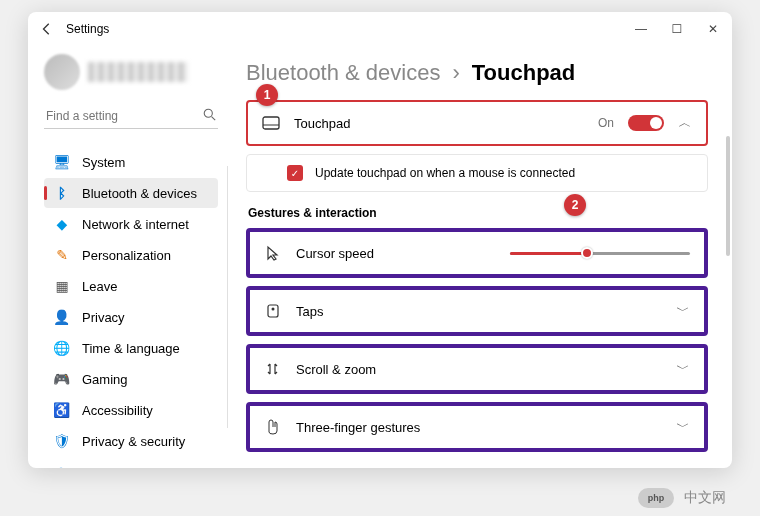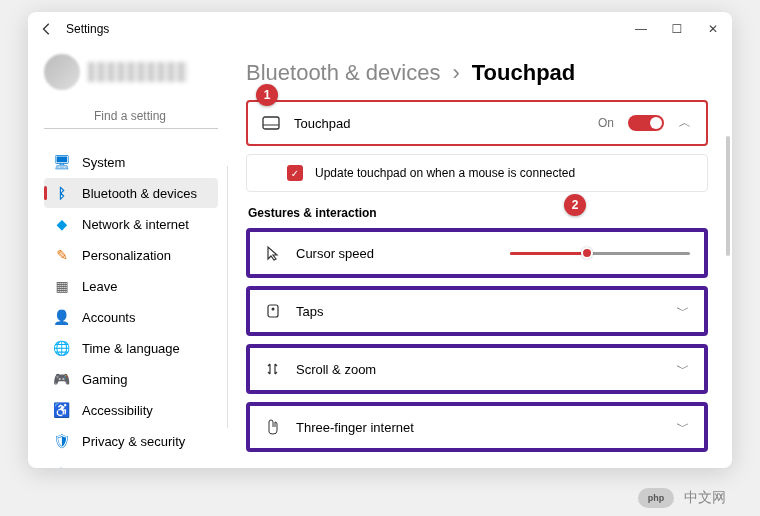--- a/index.html
+++ b/index.html
@@ -10,21 +10,21 @@
     .back-arrow { width: 14px; height: 14px; cursor: pointer; }
     .win-controls { display: flex; gap: 22px; font-size: 12px; color: #444; }
     .win-controls span { cursor: pointer; width: 14px; text-align: center; }
     .body { display: flex; flex: 1; overflow: hidden; }
     .sidebar { width: 200px; padding: 8px 10px 8px 16px; display: flex; flex-direction: column; border-right: none; position: relative; }
     .sidebar::after { content: ""; position: absolute; right: 0; top: 120px; bottom: 40px; width: 1px; background: #e0e0e0; }
     .profile { display: flex; align-items: center; gap: 8px; margin-bottom: 14px; }
     .avatar-blur { width: 36px; height: 36px; background: linear-gradient(135deg,#bbb,#ddd); border-radius: 50%; filter: blur(1px); }
     .profile-text { width: 100px; height: 20px; background: repeating-linear-gradient(90deg,#ccc,#ccc 6px,#eee 6px,#eee 10px); filter: blur(2px); }
     .search { display: flex; align-items: center; border-bottom: 1px solid #ccc; margin-bottom: 14px; padding: 4px 2px; }
-    .search input { border: none; outline: none; flex: 1; font-size: 12px; background: transparent; margin-left: 48px; }
+    .search input { border: none; outline: none; flex: 1; font-size: 12px; background: transparent; }
     .search-icon { color: #666; font-size: 13px; }
     .nav { display: flex; flex-direction: column; gap: 1px; margin-top: 4px; }
     .nav-item { display: flex; align-items: center; gap: 12px; padding: 7px 10px; border-radius: 4px; font-size: 13px; cursor: pointer; position: relative; }
     .nav-item.active { background: #ececec; }
     .nav-item.active::before { content: ""; position: absolute; left: 0; top: 8px; bottom: 8px; width: 3px; background: #d13438; border-radius: 2px; }
     .nav-icon { width: 16px; height: 16px; display: flex; align-items: center; justify-content: center; font-size: 14px; }
     .main { flex: 1; padding: 10px 24px 10px 18px; overflow-y: auto; position: relative; }
     .breadcrumb { font-size: 22px; display: flex; align-items: center; gap: 12px; margin-bottom: 14px; margin-top: 4px; }
     .breadcrumb .parent { color: #888; font-weight: 500; }
     .breadcrumb .sep { color: #888; }
@@ -104,21 +104,21 @@
         <div class="nav-item">
             <span class="nav-icon" style="color:#e07000">✎</span>
             <span>Personalization</span>
           </div>
         <div class="nav-item">
             <span class="nav-icon" style="color:#555">▦</span>
             <span>Leave</span>
           </div>
         <div class="nav-item">
             <span class="nav-icon" style="color:#e07000">👤</span>
-            <span>Accounts</span>
+            <span>Privacy</span>
           </div>
         <div class="nav-item">
             <span class="nav-icon" style="color:#0078d4">🌐</span>
             <span>Time &amp; language</span>
           </div>
         <div class="nav-item">
             <span class="nav-icon" style="color:#777">🎮</span>
             <span>Gaming</span>
           </div>
         <div class="nav-item">
@@ -209,21 +209,21 @@
         </div>
       </div>
 
       <div class="card">
         <div class="card-row">
           <span class="card-icon">
             <svg width="16" height="16" viewBox="0 0 16 16">
                 <path d="M4 8 L4 13 Q4 15 8 15 Q12 15 12 12 L12 5 Q12 3 10 3 L10 8 M8 8 L8 3 Q8 1 6 1 Q4 1 4 3 L4 8" stroke="#333" stroke-width="1" fill="none"></path>
               </svg>
           </span>
-          <span class="grow">Three-finger internet</span>
+          <span class="grow">Three-finger gestures</span>
           <span class="chev">﹀</span>
         </div>
       </div>
     </div>
   </div>
 </div>
 
 <div class="step-badge badge-1">1</div>
 <div class="step-badge badge-2">2</div>
 

